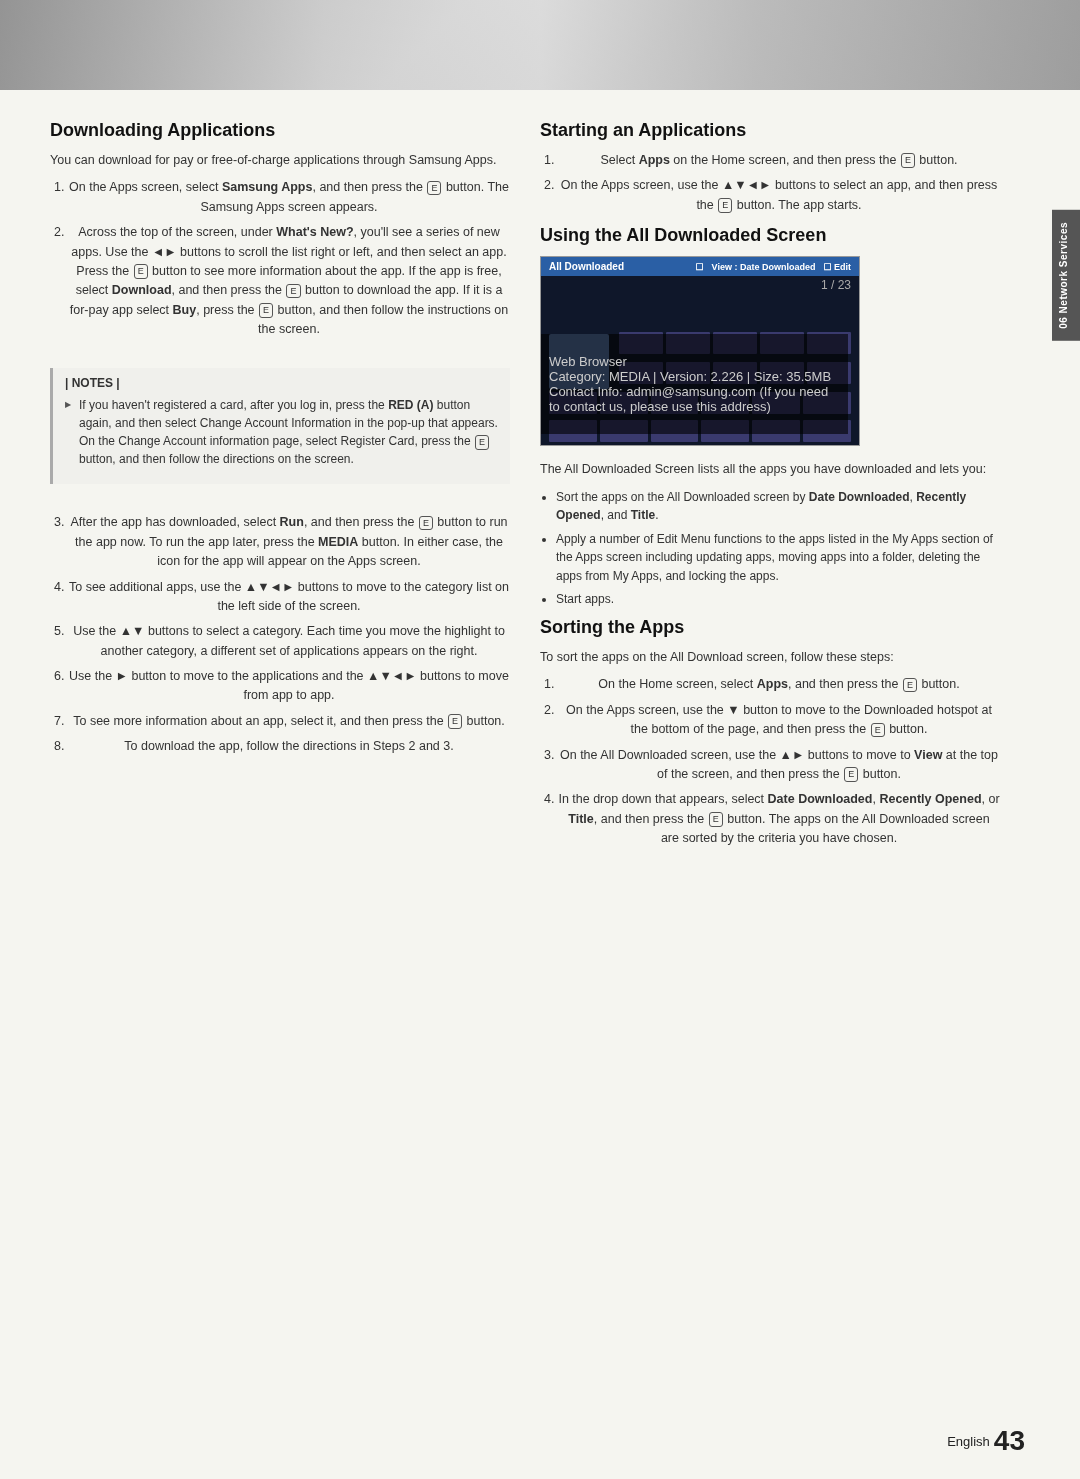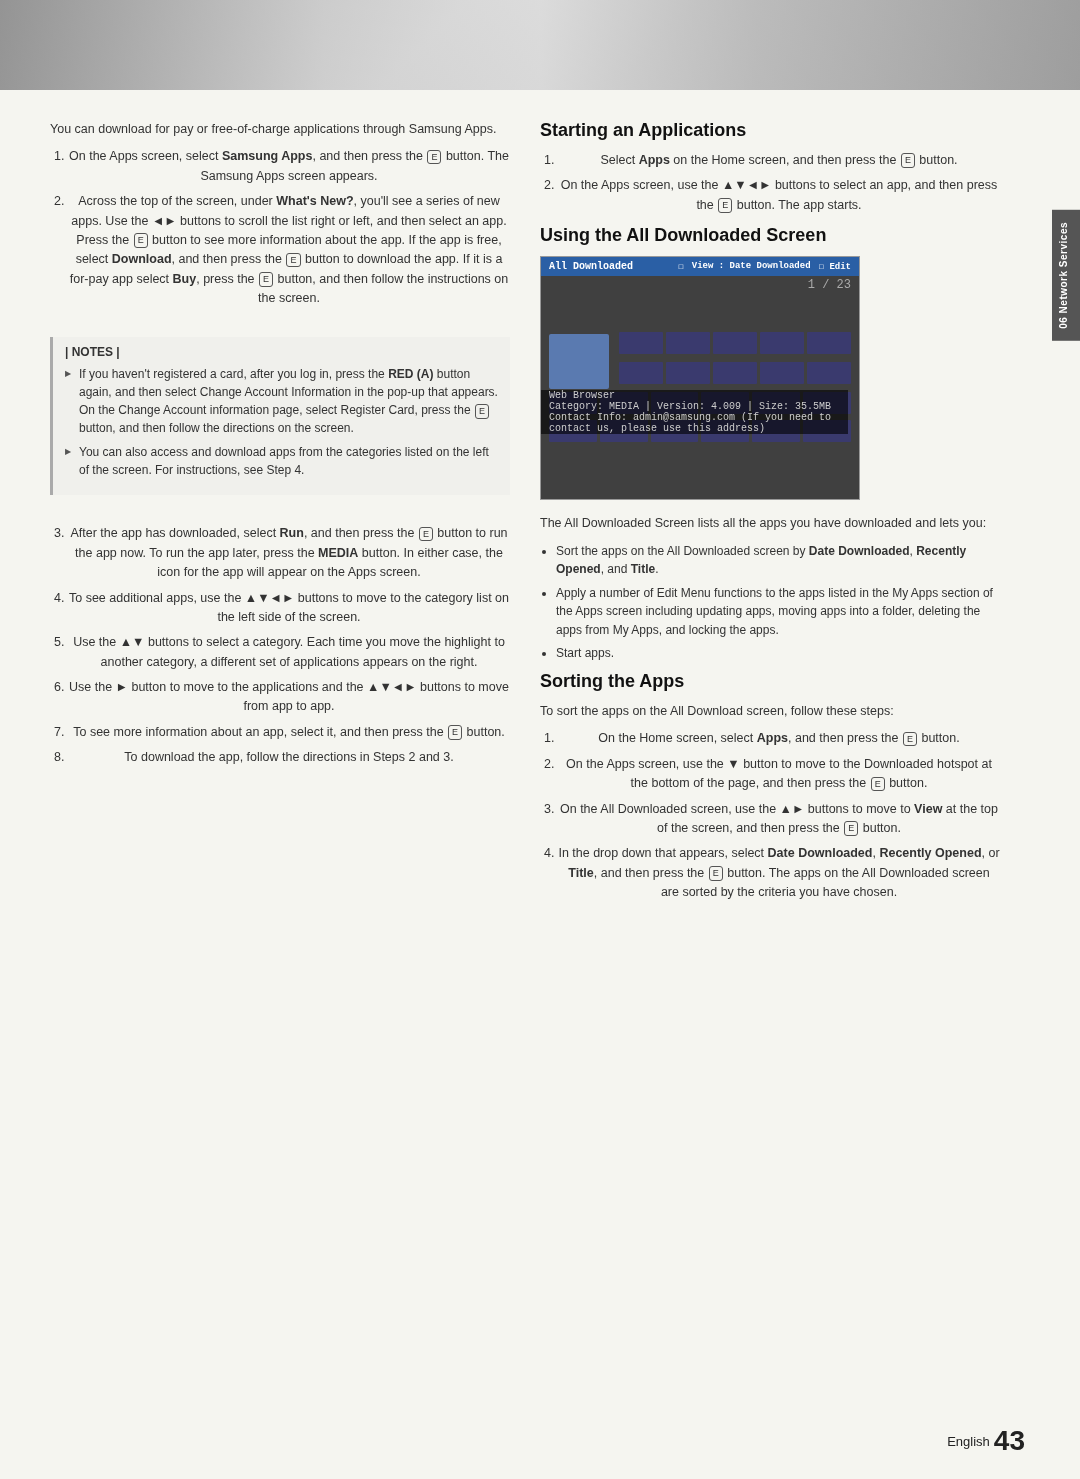--- a/index.html
+++ b/index.html
@@ -153,28 +153,27 @@
       font-size: 9px;
       vertical-align: middle;
       margin: 0 1px;
       line-height: 1.4;
       color: #333;
     }
 
     
     .screen-img {
       border: 1px solid #999;
-      background: #404040;
+      background: #0f172a;
       width: 100%;
       max-width: 320px;
-      height: 244px;
+      height: 190px;
       margin: 10px 0 14px 0;
       position: relative;
       overflow: hidden;
-      font-family: Liberation Mono, monospace;
     }
 
     .screen-img .screen-header {
       background: #2a5fa5;
       color: #fff;
       font-size: 10px;
       font-weight: bold;
       padding: 4px 8px;
       display: flex;
       justify-content: space-between;
@@ -249,23 +248,23 @@
       grid-template-columns: repeat(6, 1fr);
       gap: 3px;
     }
 
     .screen-img .info-bar {
       position: absolute;
       bottom: 0;
       left: 0;
       right: 11px;
       background: rgba(0,0,0,0.6);
-      padding: 0 8px;
+      padding: 20px 8px;
       color: #ccc;
-      font-size: 10px;
+      font-size: 13px;
     }
 
     .footer-text {
       font-size: 13px;
     }
 
     .footer-num {
       font-size: 28px;
       font-weight: bold;
       vertical-align: middle;
@@ -275,42 +274,40 @@
 <body>
 
 <div class="header-band"></div>
 
 <div class="side-tab">06 Network Services</div>
 
 <div class="main-content">
 
   <div class="left-column">
 
+    <h2>Downloading Applications</h2>
 
     <p>
       You can download for pay or free-of-charge applications through Samsung Apps.
     </p>
 
     <ol>
       <li>
         On the Apps screen, select <span class="bold">Samsung Apps</span>, and then press the <span class="btn-icon">E</span> button. The Samsung Apps screen appears.
       </li>
       <li>
         Across the top of the screen, under <span class="bold">What's New?</span>, you'll see a series of new apps. Use the ◄► buttons to scroll the list right or left, and then select an app. Press the <span class="btn-icon">E</span> button to see more information about the app. If the app is free, select <span class="bold">Download</span>, and then press the <span class="btn-icon">E</span> button to download the app. If it is a for-pay app select <span class="bold">Buy</span>, press the <span class="btn-icon">E</span> button, and then follow the instructions on the screen.
       </li>
     </ol>
 
     <div class="notes-box">
       <div class="notes-title">| NOTES |</div>
       <ul>
         <li>
           If you haven't registered a card, after you log in, press the <span class="bold">RED (A)</span> button again, and then select Change Account Information in the pop-up that appears. On the Change Account information page, select Register Card, press the <span class="btn-icon">E</span> button, and then follow the directions on the screen.
-        </li>
-        <li>
-          You can also access and download apps from the categories listed on the left of the screen. For instructions, see Step 4.
         </li>
       </ul>
     </div>
 
     <ol start="3">
       <li>
         After the app has downloaded, select <span class="bold">Run</span>, and then press the <span class="btn-icon">E</span> button to run the app now. To run the app later, press the <span class="bold">MEDIA</span> button. In either case, the icon for the app will appear on the Apps screen.
       </li>
       <li>
         To see additional apps, use the ▲▼◄► buttons to move to the category list on the left side of the screen.
@@ -388,21 +385,21 @@
         <div class="row4">
           <div class="mini-thumb"></div>
           <div class="mini-thumb"></div>
           <div class="mini-thumb"></div>
           <div class="mini-thumb"></div>
           <div class="mini-thumb"></div>
           <div class="mini-thumb"></div>
         </div>
         <div class="info-bar">
           <div>Web Browser</div>
-          <div>Category: MEDIA | Version: 4.009 | Size: 35.5MB</div>
+          <div>Category: MEDIA | Version: 2.226 | Size: 35.5MB</div>
           <div>Contact Info: admin@samsung.com (If you need to contact us, please use this address)</div>
         </div>
       </div>
     </div>
 
     <p>The All Downloaded Screen lists all the apps you have downloaded and lets you:</p>
 
     <ul>
       <li>Sort the apps on the All Downloaded screen by <span class="bold">Date Downloaded</span>, <span class="bold">Recently Opened</span>, and <span class="bold">Title</span>.</li>
       <li>Apply a number of Edit Menu functions to the apps listed in the My Apps section of the Apps screen including updating apps, moving apps into a folder, deleting the apps from My Apps, and locking the apps.</li>

